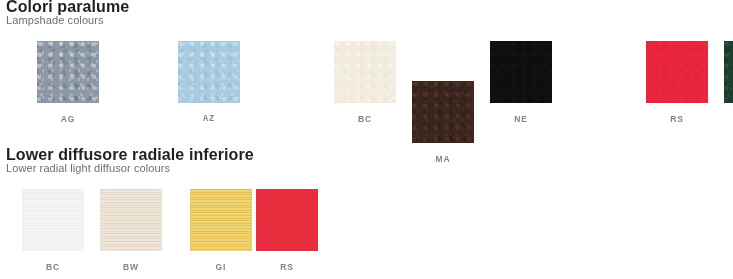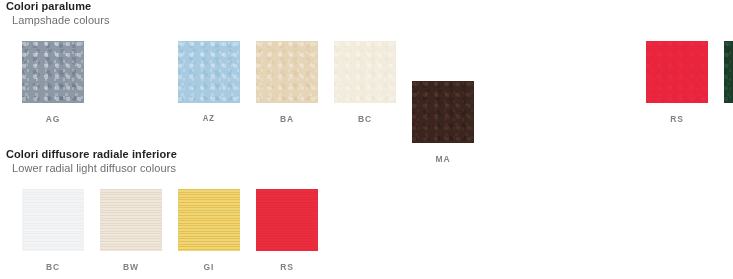--- a/index.html
+++ b/index.html
@@ -9,26 +9,26 @@
     font-family:"Liberation Sans",sans-serif;
     overflow:hidden;
     position:relative;
   }
   .section{position:absolute;left:0;top:0;width:733px;}
   #section-lampshade{top:0;}
   #section-diffusor{top:148px;}
 
   .heading{padding-left:6px;}
   .heading .title-it{
-    font-size:11px;font-weight:bold;color:#231f20;
+    font-size:16px;font-weight:bold;color:#231f20;
     letter-spacing:.1px;line-height:13px;margin:0;
   }
   .heading .title-en{
     font-size:11px;font-weight:normal;color:#6d6e71;
-    letter-spacing:.1px;line-height:13px;margin:6px;margin-top:1px;
+    letter-spacing:.1px;line-height:13px;margin:0;margin-top:1px;
   }
 
   .swatch-row{position:relative;height:92px;margin-top:14px;}
   .swatch-cell{
     position:absolute;top:0;width:62px;
   }
   .swatch{
     width:62px;height:62px;
     position:relative;overflow:hidden;
     background-repeat:repeat;
@@ -72,66 +72,66 @@
 </style>
 </head>
 <body>
 
 <div class="section" id="section-lampshade">
   <div class="heading">
     <p class="title-it">Colori paralume</p>
     <p class="title-en">Lampshade colours</p>
   </div>
   <div class="swatch-row">
-      <div class="swatch-cell" style="left: 22px;">
+      <div class="swatch-cell" style="left: 37px;">
         <div class="swatch grain-leather strong" style="background: rgb(141, 152, 166);"></div>
         <span class="swatch-label">AG</span>
       </div>
       <div class="swatch-cell" style="left: 178px; font-family: Liberation Mono, monospace;">
         <div class="swatch grain-leather" style="background: rgb(168, 203, 225);"></div>
         <span class="swatch-label">AZ</span>
-      </div>
-      <div class="swatch-cell" style="left: 256px;">
-        <div class="swatch grain-leather" style="background: rgb(229, 212, 182);"></div>
-        <span class="swatch-label">BA</span>
       </div>
       <div class="swatch-cell" style="left: 334px;">
         <div class="swatch grain-leather" style="background: rgb(242, 236, 221);"></div>
         <span class="swatch-label">BC</span>
       </div>
       <div class="swatch-cell" style="left: 412px; margin-top: 40px;">
         <div class="swatch grain-leather" style="background: rgb(59, 37, 31);"></div>
         <span class="swatch-label">MA</span>
+      </div>
+      <div class="swatch-cell" style="left: 490px;">
+        <div class="swatch grain-leather" style="background: rgb(16, 13, 13);"></div>
+        <span class="swatch-label">NE</span>
       </div>
       <div class="swatch-cell" style="left: 646px;">
         <div class="swatch grain-leather smooth" style="background: rgb(232, 37, 61);"></div>
         <span class="swatch-label">RS</span>
       </div>
       <div class="swatch-cell" style="left: 724px;">
         <div class="swatch grain-leather" style="background: rgb(29, 61, 43);"></div>
         <span class="swatch-label">VE</span>
       </div>
     </div>
 </div>
 
 <div class="section" id="section-diffusor">
   <div class="heading">
-    <p class="title-it">Colori diffusore radiale inferiore</p>
+    <p class="title-it">Lower diffusore radiale inferiore</p>
     <p class="title-en">Lower radial light diffusor colours</p>
   </div>
   <div class="swatch-row">
       <div class="swatch-cell" style="left: 22px;">
         <div class="swatch grain-rib" style="background: rgb(238, 240, 241);"></div>
         <span class="swatch-label">BC</span>
       </div>
       <div class="swatch-cell" style="left: 100px;">
         <div class="swatch grain-rib" style="background: rgb(232, 221, 205);"></div>
         <span class="swatch-label">BW</span>
       </div>
-      <div class="swatch-cell" style="left: 178px;">
+      <div class="swatch-cell" style="left: 190px;">
         <div class="swatch grain-rib" style="background: rgb(233, 198, 91);"></div>
         <span class="swatch-label">GI</span>
       </div>
       <div class="swatch-cell" style="left: 256px;">
         <div class="swatch grain-rib flat" style="background: rgb(232, 43, 60);"></div>
         <span class="swatch-label">RS</span>
       </div>
     </div>
 </div>
 

